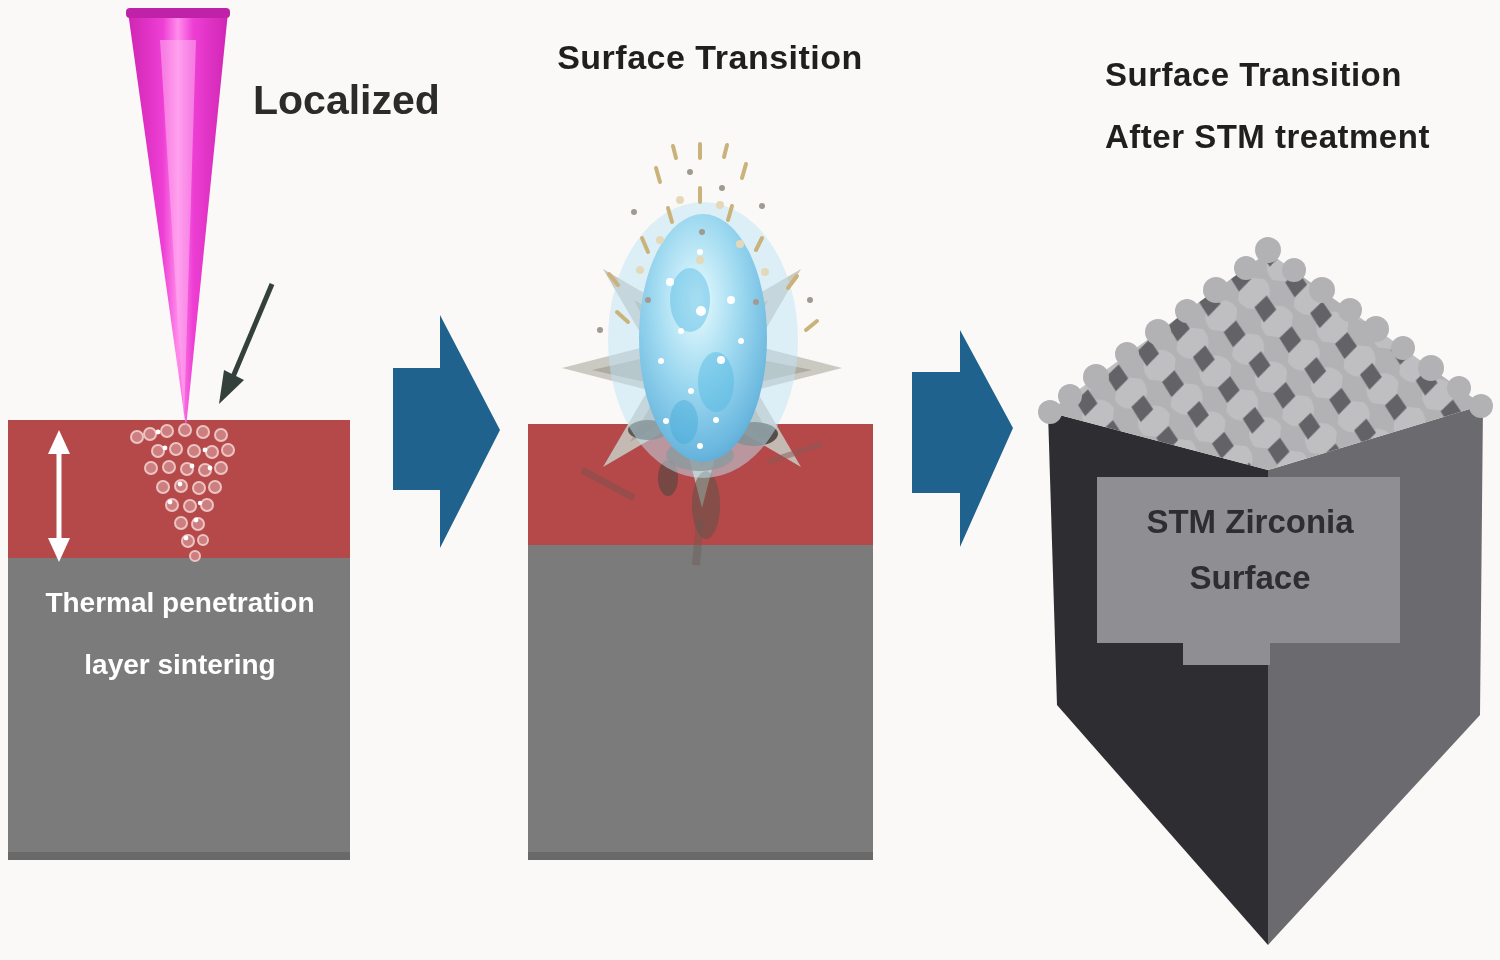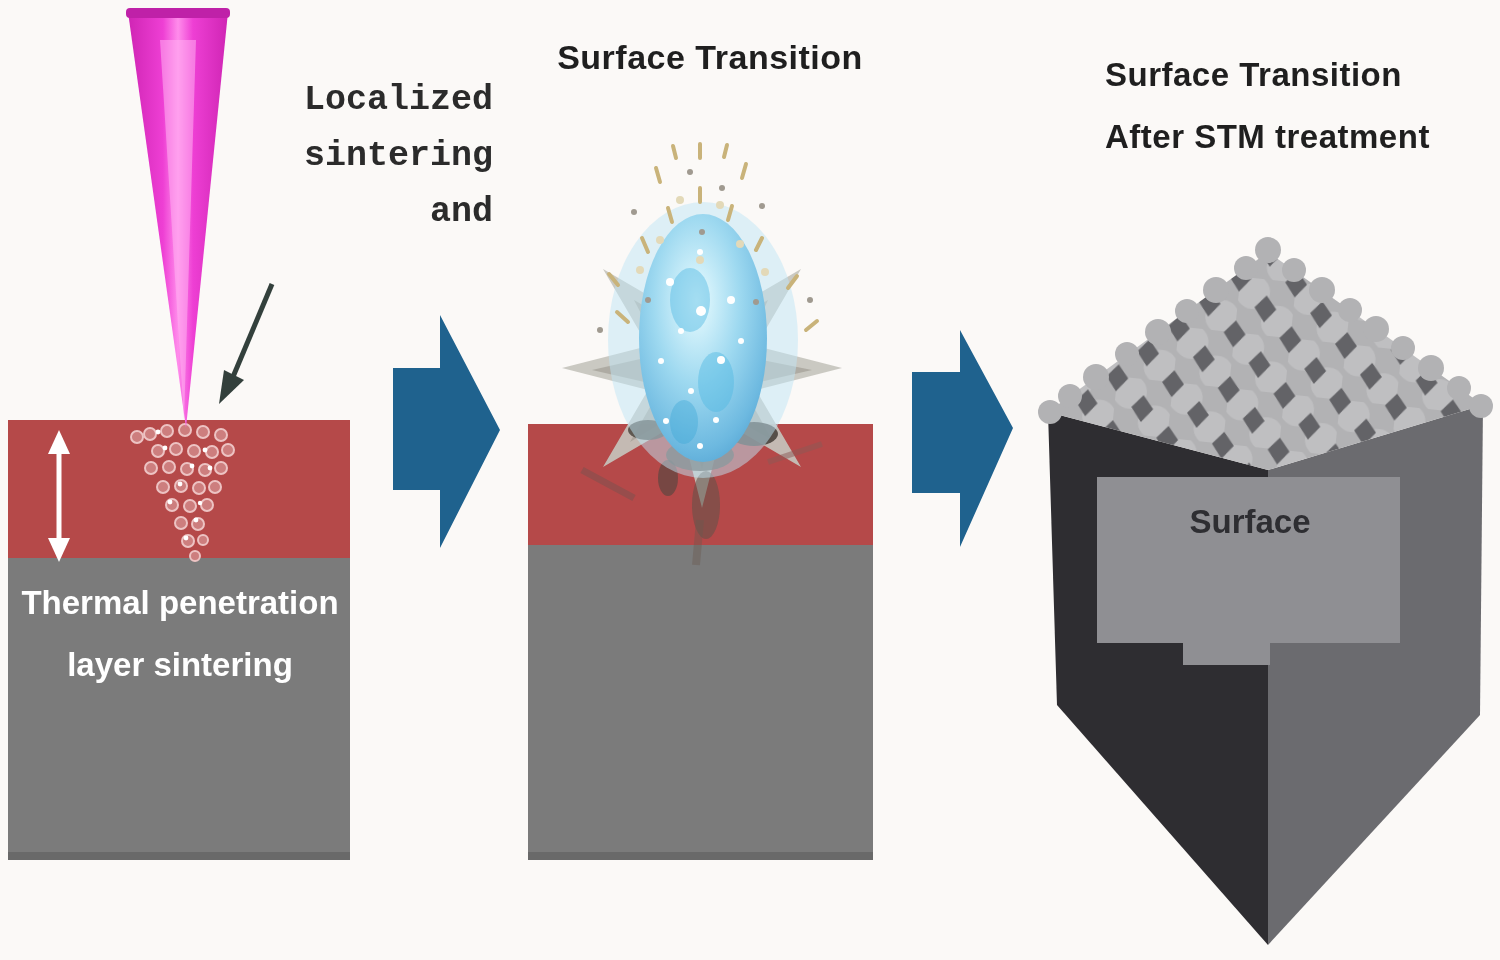--- a/index.html
+++ b/index.html
@@ -6,22 +6,22 @@
   .canvas{
     position:relative;
     width:1500px;height:960px;
     background:#fbf9f7;
     overflow:hidden;
     font-family:"Liberation Sans", sans-serif;
   }
   .diagram-svg{position:absolute;left:0;top:0;}
   .txt{position:absolute;color:#222;}
   .title{font-size:34px;font-weight:600;color:#1f1f1f;letter-spacing:0.5px;}
-  .annot{font-size:35px;font-weight:600;color:#2b2b2b;line-height:56px;text-align:right;font-family:Liberation Mono, monospace;}
-  .thermal{font-size:33px;font-weight:600;color:#ffffff;line-height:62px;text-align:center;}
+  .annot{font-size:41px;font-weight:600;color:#2b2b2b;line-height:56px;text-align:left;}
+  .thermal{font-size:28px;font-weight:600;color:#ffffff;line-height:62px;text-align:center;}
   .cubelabel{font-size:33px;font-weight:700;color:#2e2e32;line-height:56px;text-align:center;}
   .r-title{font-size:33px;font-weight:600;color:#1f1f1f;line-height:62px;text-align:left;letter-spacing:0.5px;}
 </style>
 </head>
 <body>
 
 <div class="canvas">
 
   <svg class="diagram-svg" width="1500" height="960" viewBox="0 0 1500 960">
     <defs>
@@ -227,32 +227,32 @@
         <circle cx="1268" cy="250" r="13"></circle>
       </g>
 
       <rect x="1097" y="477" width="303" height="166" fill="#8f8f93"></rect>
       <rect x="1183" y="643" width="87" height="22" fill="#8f8f93"></rect>
     </g>
   </svg>
 
   <div class="txt annot" style="left:253px;top:72px;width:240px;">
     <div>Localized</div>
-    <div>sintering and</div>
   </div>
 
   <div class="txt title" style="left:520px;top:38px;width:380px;text-align:center;">Surface Transition</div>
 
   <div class="txt r-title" style="left:1105px;top:44px;width:400px;">
     <div>Surface Transition</div>
     <div>After STM treatment</div>
   </div>
 
   <div class="txt thermal" style="left:18px;top:572px;width:324px;">
     <div>Thermal penetration</div>
     <div>layer sintering</div>
   </div>
 
   <div class="txt cubelabel" style="left:1100px;top:494px;width:300px;">
+    <div>STM Zirconia</div>
     <div>Surface</div>
   </div>
 
 </div>
 
 </body></html>

